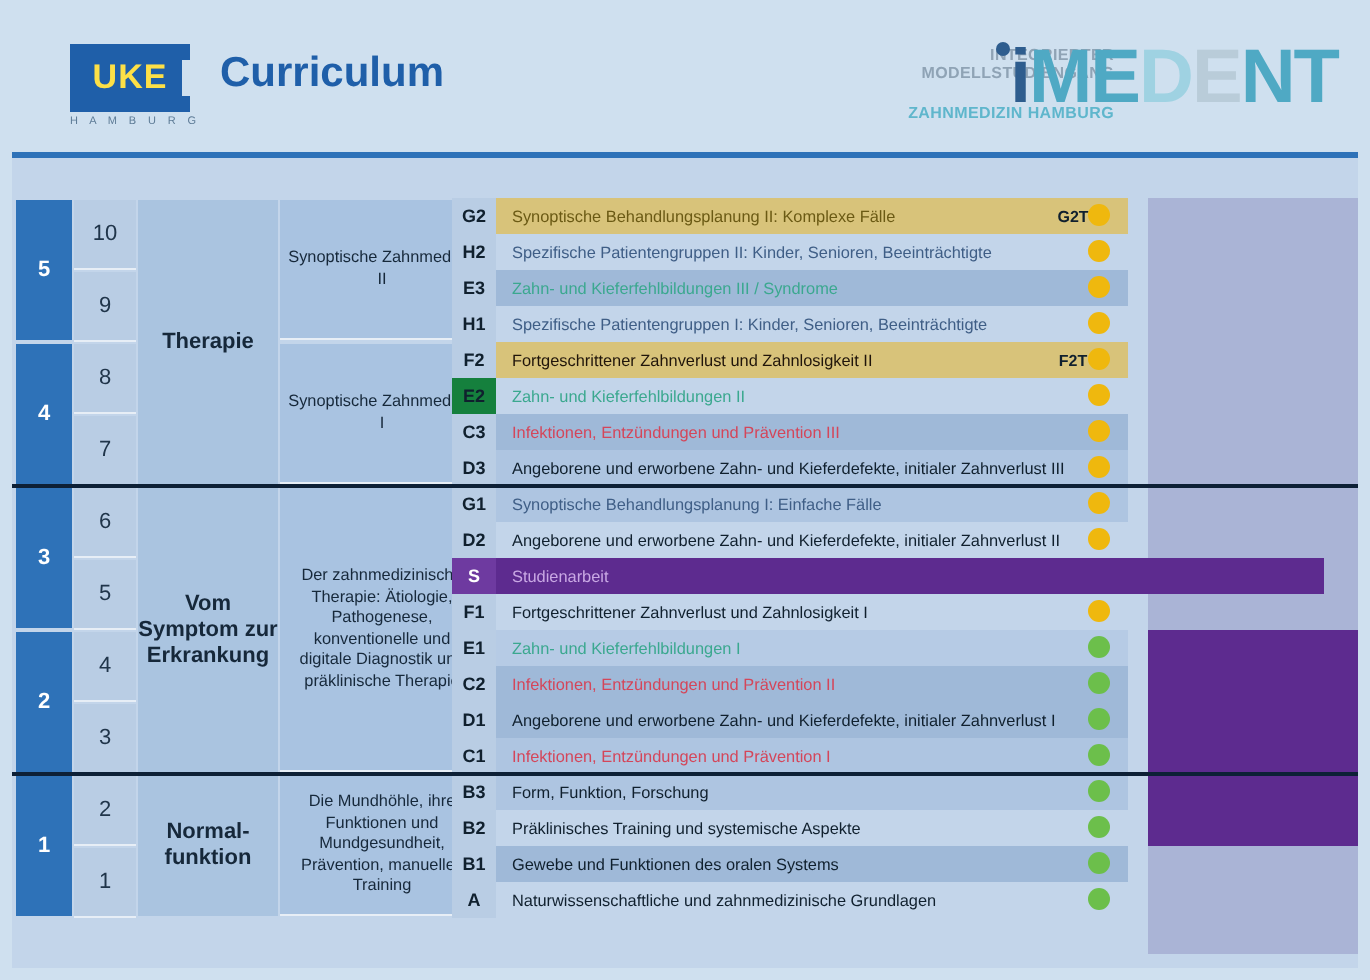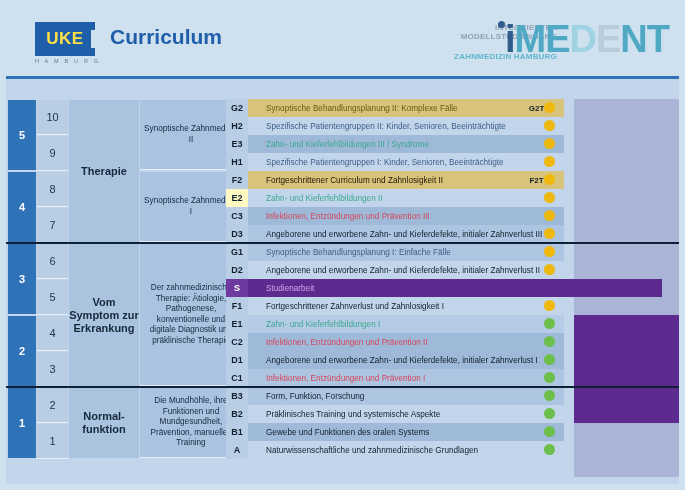--- a/index.html
+++ b/index.html
@@ -106,21 +106,21 @@
   .mrow{position:absolute;left:220px;width:436px;height:18px;}
   .mcode{
     position:absolute;left:0;top:0;width:22px;height:18px;
     background:#b9cde4;color:#10202e;
     font-size:9px;font-weight:bold;
     display:flex;align-items:center;justify-content:center;
   }
   .mtitle{
     position:absolute;left:22px;top:0;height:18px;width:316px;
     font-size:8.2px;display:flex;align-items:center;
-    padding-left:18px;box-sizing:border-box;
+    padding-left:8px;box-sizing:border-box;
   }
   .tcode{
     position:absolute;left:283px;top:0;width:55px;height:18px;
     font-size:8px;font-weight:bold;color:#10202e;
     display:flex;align-items:center;justify-content:center;
   }
   .dot{
     position:absolute;width:11px;height:11px;border-radius:50%;
     top:3px;left:318px;
   }
@@ -291,26 +291,26 @@
           <div class="mtitle" style="background: rgb(159, 185, 216); color: rgb(59, 168, 143); width: 316px;">Zahn- und Kieferfehlbildungen III / Syndrome</div>
           <div class="dot" style="background: rgb(239, 184, 14);"></div>
         </div>
         <div class="mrow" style="top: 54px;">
           <div class="mcode" style="background: rgb(185, 205, 228); color: rgb(16, 32, 46);">H1</div>
           <div class="mtitle" style="background: rgb(195, 213, 234); color: rgb(63, 94, 134); width: 316px;">Spezifische Patientengruppen I: Kinder, Senioren, Beeinträchtigte</div>
           <div class="dot" style="background: rgb(239, 184, 14);"></div>
         </div>
         <div class="mrow" style="top: 72px;">
           <div class="mcode" style="background: rgb(185, 205, 228); color: rgb(16, 32, 46);">F2</div>
-          <div class="mtitle" style="background: rgb(216, 195, 122); color: rgb(32, 21, 10); width: 316px;">Fortgeschrittener Curriculum und Zahnlosigkeit II</div>
+          <div class="mtitle" style="background: rgb(216, 195, 122); color: rgb(32, 21, 10); width: 316px;">Fortgeschrittener Zahnverlust und Zahnlosigkeit II</div>
           <div class="tcode">F2T</div>
           <div class="dot" style="background: rgb(239, 184, 14);"></div>
         </div>
         <div class="mrow" style="top: 90px;">
-          <div class="mcode" style="background: #fef9c3; color: rgb(16, 32, 46);">E2</div>
+          <div class="mcode" style="background: #15803d; color: rgb(16, 32, 46);">E2</div>
           <div class="mtitle" style="background: rgb(195, 213, 234); color: rgb(59, 168, 143); width: 316px;">Zahn- und Kieferfehlbildungen II</div>
           <div class="dot" style="background: rgb(239, 184, 14);"></div>
         </div>
         <div class="mrow" style="top: 108px;">
           <div class="mcode" style="background: rgb(185, 205, 228); color: rgb(16, 32, 46);">C3</div>
           <div class="mtitle" style="background: rgb(159, 185, 216); color: rgb(212, 70, 90); width: 316px;">Infektionen, Entzündungen  und Prävention III</div>
           <div class="dot" style="background: rgb(239, 184, 14);"></div>
         </div>
         <div class="mrow" style="top: 126px;">
           <div class="mcode" style="background: rgb(185, 205, 228); color: rgb(16, 32, 46);">D3</div>

